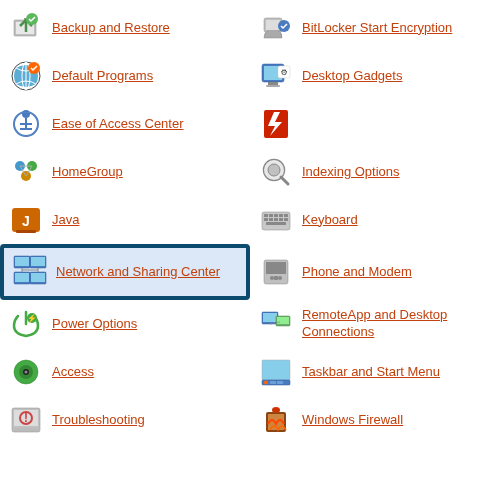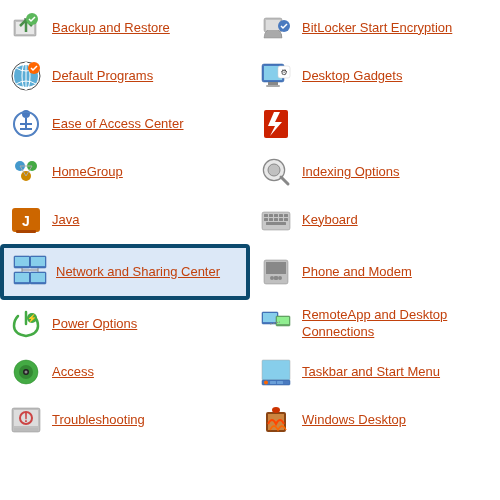--- a/index.html
+++ b/index.html
@@ -270,15 +270,15 @@
     <div class="item">
       <div class="icon">
         <svg width="32" height="32" viewBox="0 0 32 32">
       <rect x="6" y="8" width="20" height="20" rx="2" fill="#8b4513"></rect>
       <rect x="8" y="10" width="16" height="16" fill="#cd853f"></rect>
       <path d="M8 20 Q12 12 16 20 Q20 12 24 20" fill="none" stroke="#ff4500" stroke-width="2"></path>
       <path d="M10 26 Q14 18 18 26 Q22 18 26 26" fill="none" stroke="#ff6600" stroke-width="1.5"></path>
       <ellipse cx="16" cy="6" rx="4" ry="3" fill="#cc3300"></ellipse>
     </svg>
       </div>
-      <span class="item-label">Windows Desktop</span>
+      <span class="item-label">Windows Firewall</span>
     </div>
   </div>
 
 </body></html>

